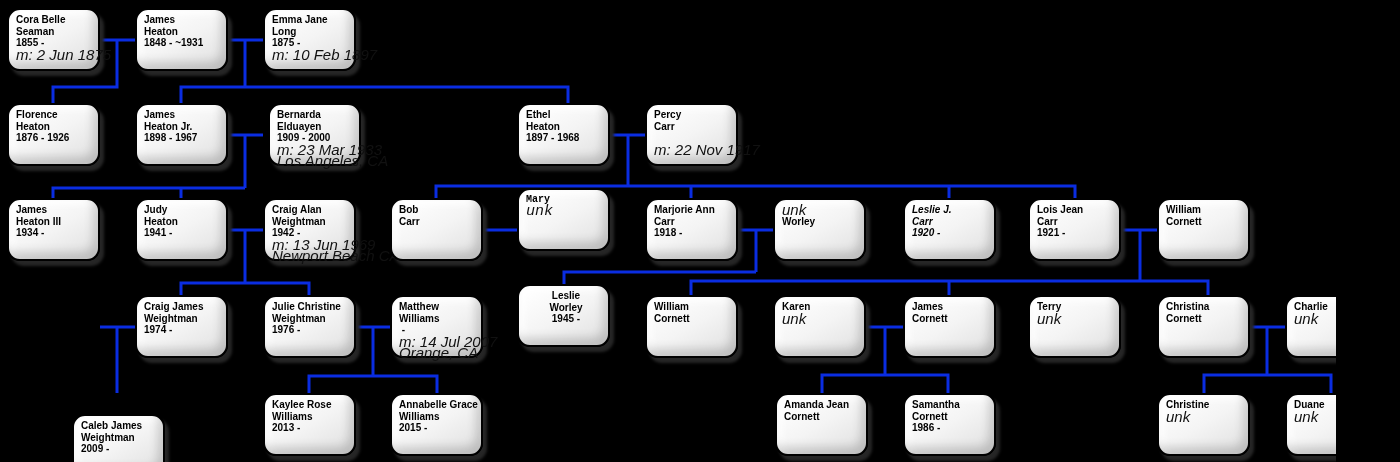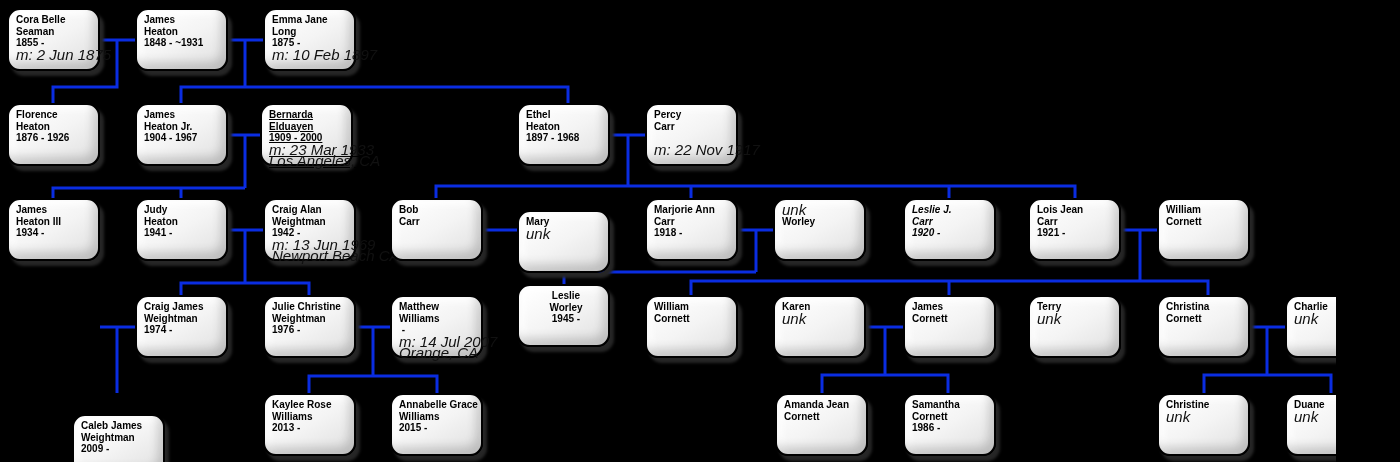--- a/index.html
+++ b/index.html
@@ -91,23 +91,23 @@
       <div class="pline note">m: 10 Feb 1897</div>
     </div>
     <div class="person-box" style="left: 7px; top: 103px;">
       <div class="pline name">Florence</div>
       <div class="pline name">Heaton</div>
       <div class="pline date">1876 - 1926</div>
     </div>
     <div class="person-box" style="left: 135px; top: 103px;">
       <div class="pline name">James</div>
       <div class="pline name">Heaton Jr.</div>
-      <div class="pline date">1904 - 1967</div>
-    </div>
-    <div class="person-box" style="left: 260px; top: 103px; text-decoration: underline;">
+      <div class="pline date">1898 - 1967</div>
+    </div>
+    <div class="person-box" style="left: 268px; top: 103px;">
       <div class="pline name">Bernarda</div>
       <div class="pline name">Elduayen</div>
       <div class="pline date">1909 - 2000</div>
       <div class="pline note">m: 23 Mar 1933</div>
       <div class="pline note">Los Angeles, CA</div>
     </div>
     <div class="person-box" style="left: 517px; top: 103px;">
       <div class="pline name">Ethel</div>
       <div class="pline name">Heaton</div>
       <div class="pline date">1897 - 1968</div>
@@ -132,21 +132,21 @@
       <div class="pline name">Craig Alan</div>
       <div class="pline name">Weightman</div>
       <div class="pline date">1942 -</div>
       <div class="pline note">m: 13 Jun 1969</div>
       <div class="pline note">Newport Beach CA</div>
     </div>
     <div class="person-box" style="left: 390px; top: 198px;">
       <div class="pline name">Bob</div>
       <div class="pline name">Carr</div>
     </div>
-    <div class="person-box" style="left: 517px; top: 210px;">
+    <div class="person-box" style="left: 517px; top: 188px; font-family: Liberation Mono, monospace;">
       <div class="pline name">Mary</div>
       <div class="pline note">unk</div>
     </div>
     <div class="person-box" style="left: 645px; top: 198px;">
       <div class="pline name">Marjorie Ann</div>
       <div class="pline name">Carr</div>
       <div class="pline date">1918 -</div>
     </div>
     <div class="person-box" style="left: 773px; top: 198px;">
       <div class="pline note">unk</div>

